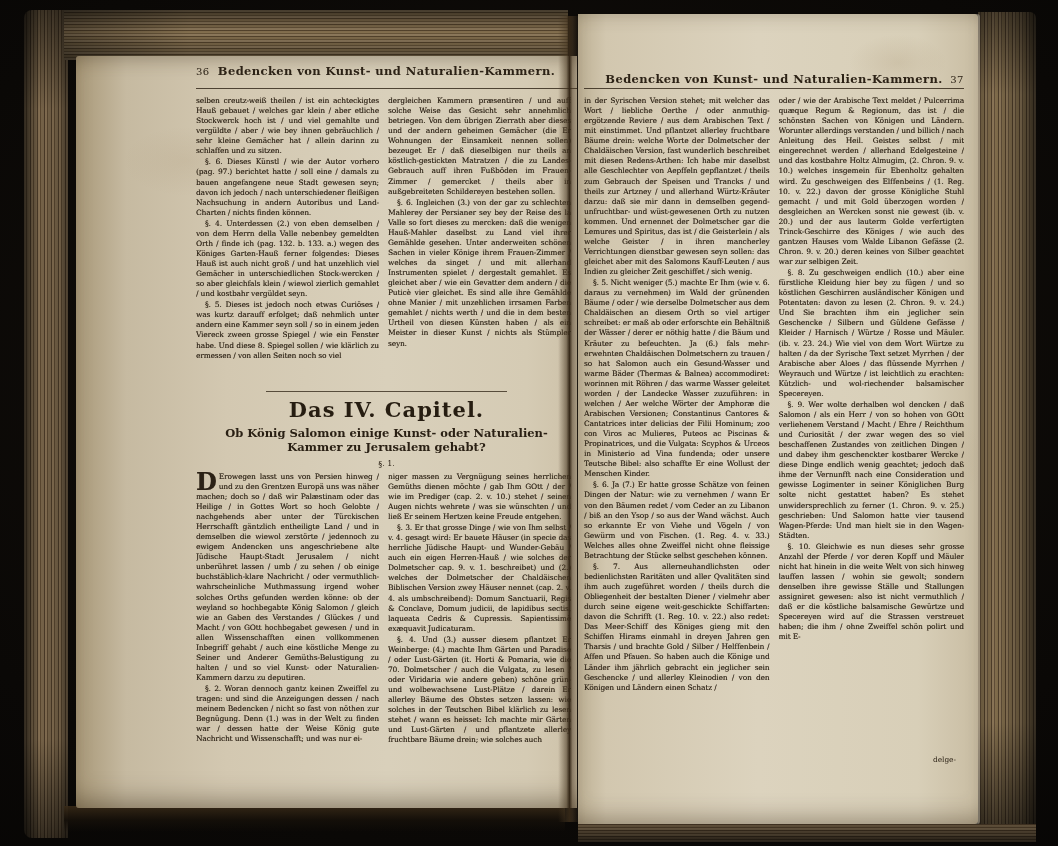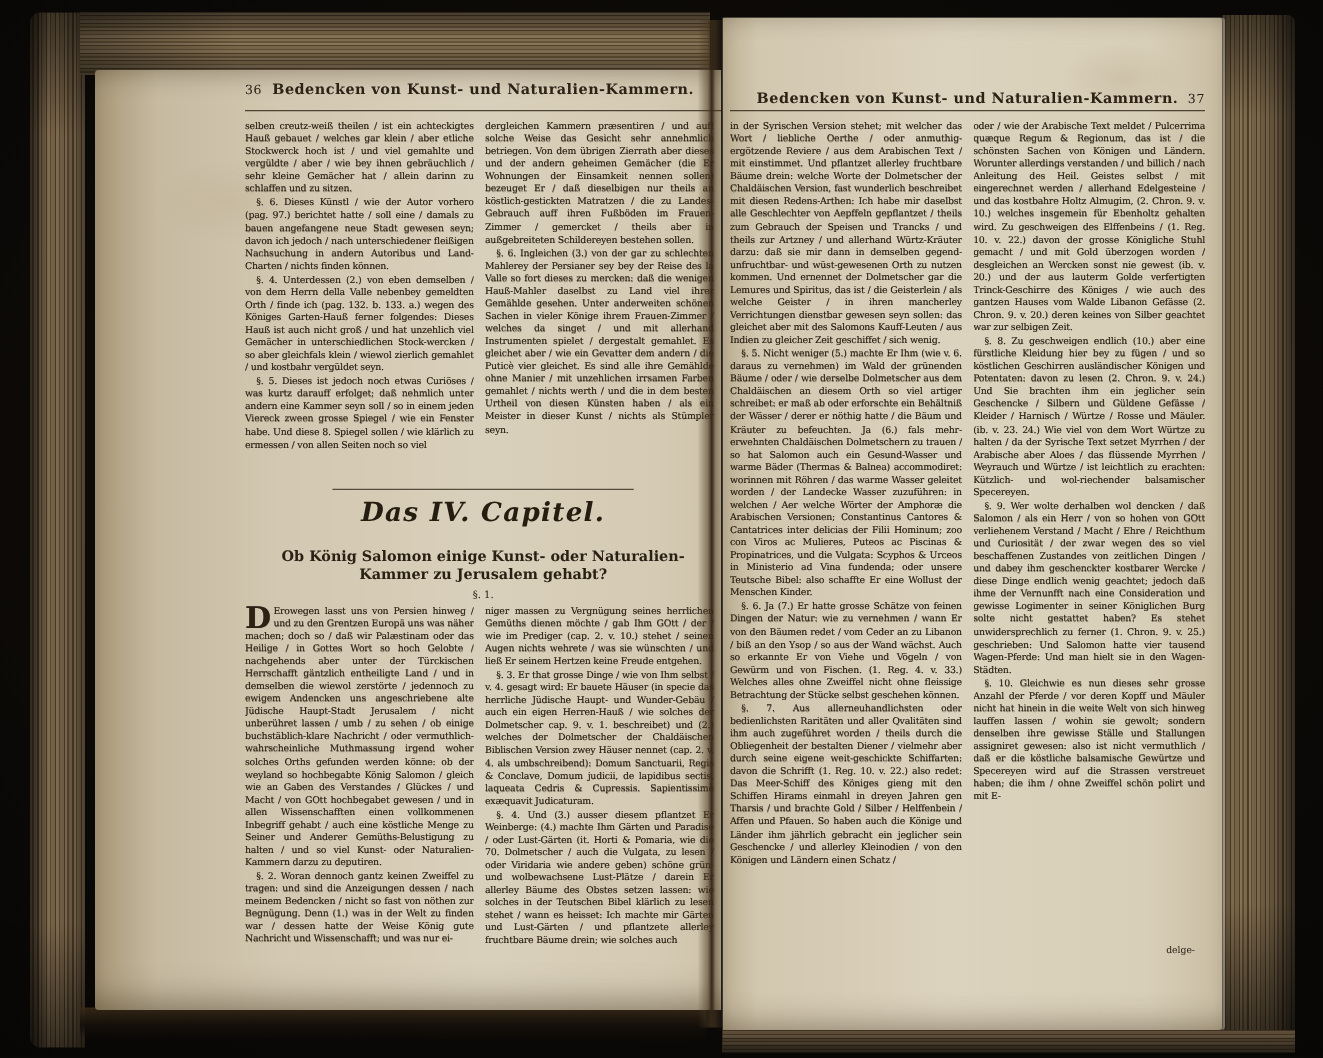--- a/index.html
+++ b/index.html
@@ -62,22 +62,22 @@
   .page-right .col{width:187px;height:664px;}
   .top-section .col{height:292px;}
   .bottom-section .col{height:316px;}
   .col p{margin:0 0 1px 0;text-indent:9px;}
   .col p:first-child{text-indent:0;}
   .dropcap p:first-child::first-letter{font-size:24px;line-height:17px;float:left;
     padding:1px 2px 0 0;font-weight:bold;}
   
   .chapter{text-align:center;padding:3px 0 4px;}
   .chapter-rule{width:63%;margin:0 auto 5px;border-top:1.2px solid rgba(44,33,19,.75);}
-  .chapter-title{font-size:21px;font-weight:bold;letter-spacing:1px;color:#261d11;font-style:italic;}
-  .chapter-subtitle{font-size:11.5px;font-weight:bold;width:345px;margin:16px auto 0;line-height:1.25;color:#2a2014;}
+  .chapter-title{font-size:21px;font-weight:bold;letter-spacing:1px;color:#261d11;}
+  .chapter-subtitle{font-size:11.5px;font-weight:bold;width:345px;margin:4px auto 0;line-height:1.25;color:#2a2014;}
   .chapter-mark{font-size:8px;margin-top:4px;}
   .catchword{position:absolute;right:22px;top:741px;font-size:7.4px;color:#2b2115;}
 </style>
 </head>
 <body>
 
 <div class="stage">
 
   <div class="edge edge-left"></div>
   <div class="edge edge-top"></div>

